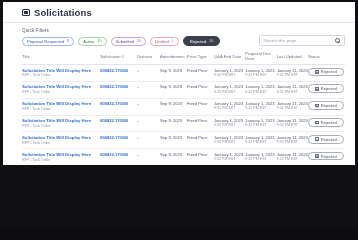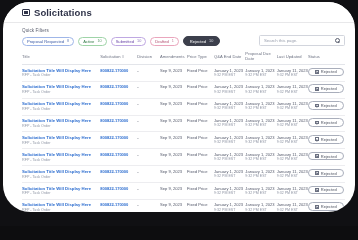--- a/index.html
+++ b/index.html
@@ -10,24 +10,23 @@
     font-family: "Liberation Sans", sans-serif;
   }
   .viewport {
     position: relative;
     width: 358px; height: 226px;
     background: #101013;
     padding: 2px 3px 3px 3px;
   }
   .page {
     position: relative;
-    width: 352px; height: 210px;
+    width: 352px; height: 163px;
     background: #ffffff;
     overflow: hidden;
-    border-radius: 27px;
   }
 
   
   .page-header {
     display: flex;
     align-items: center;
     gap: 4px;
     padding: 5px 0 4px 19px;
     background: #ffffff;
     border-bottom: 1px solid #e8e8ea;

